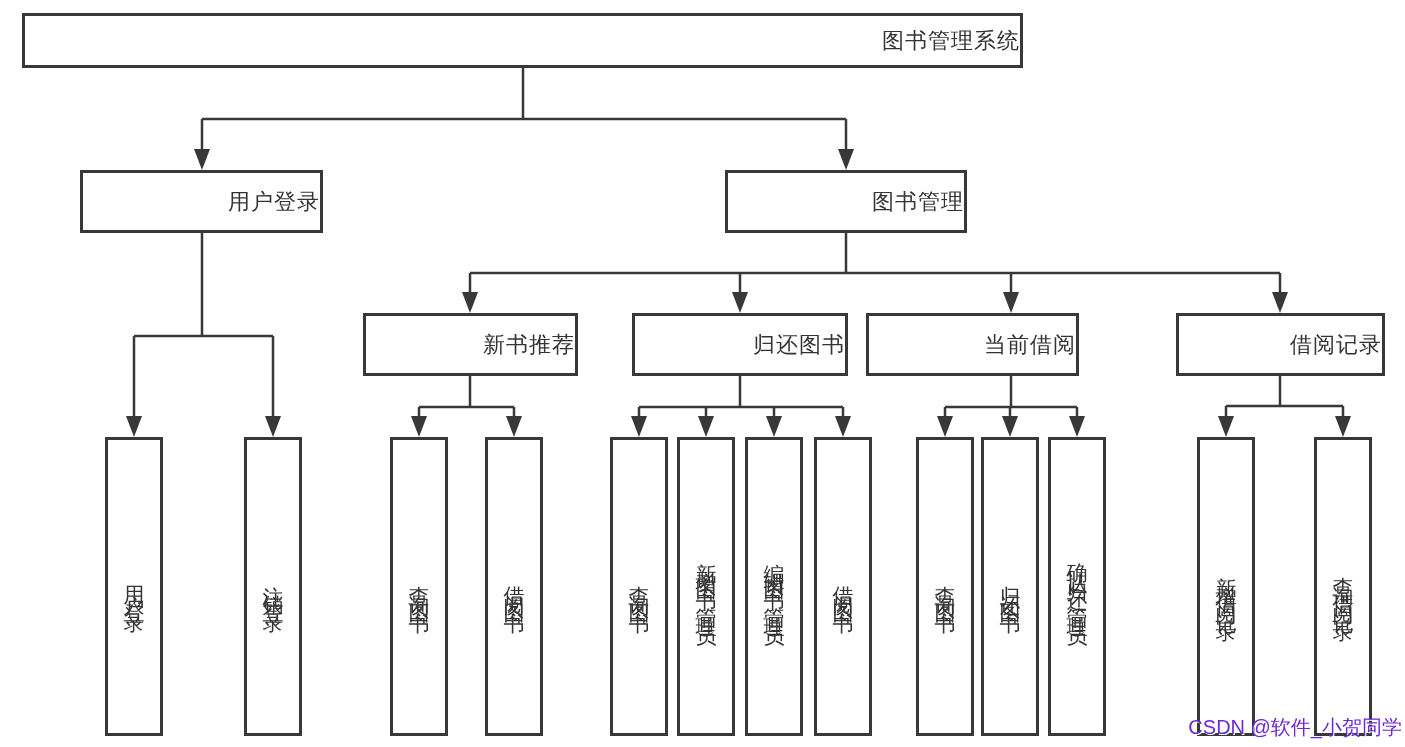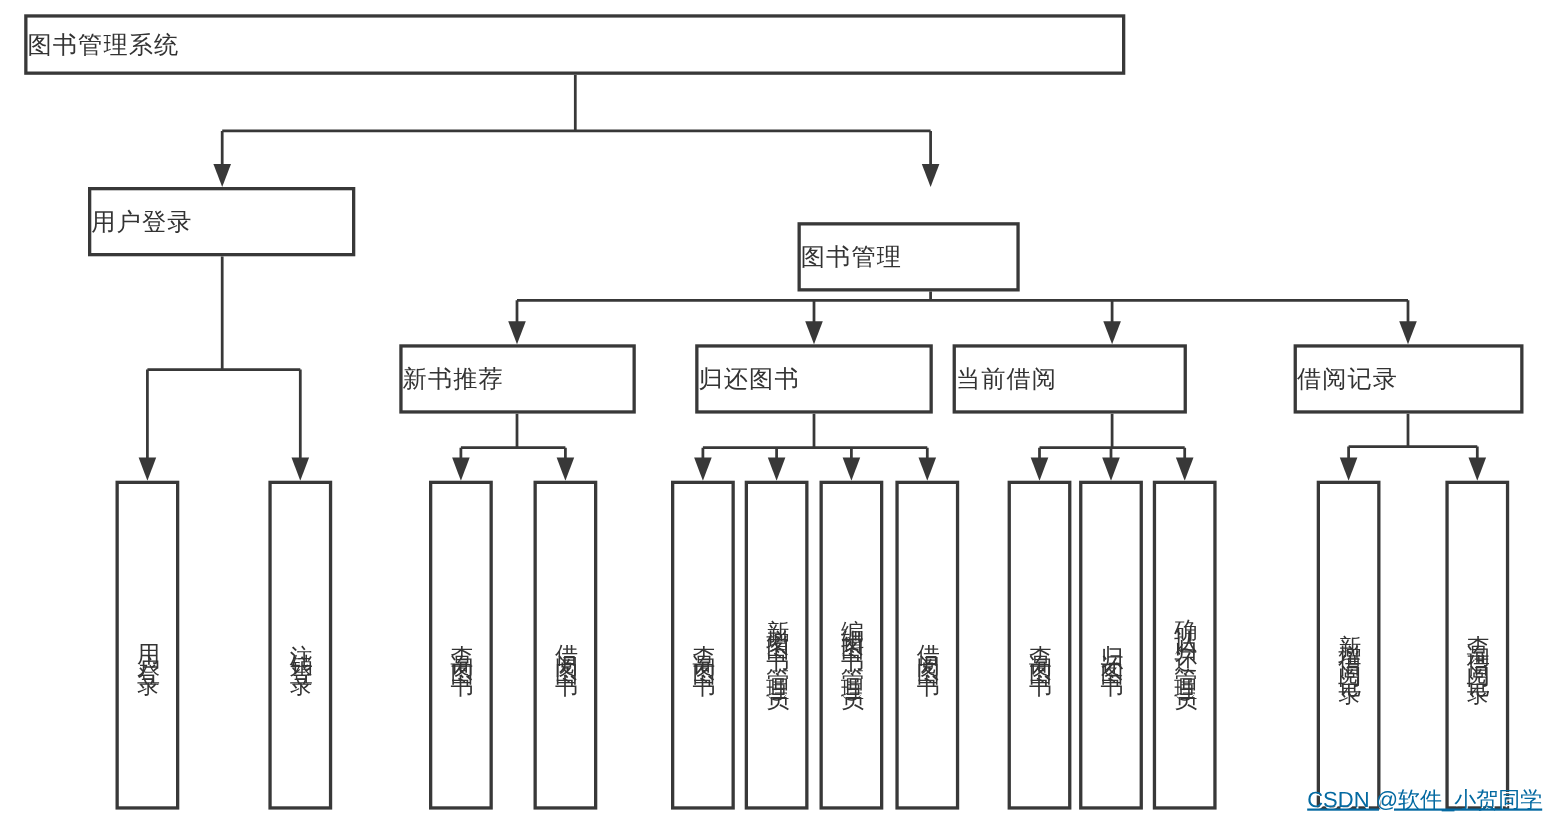--- a/index.html
+++ b/index.html
@@ -10,21 +10,21 @@
     font-family:"Liberation Sans","DejaVu Sans",sans-serif;
     color:#333333;
     overflow:hidden;
   }
   .wires{position:absolute;left:0;top:0;width:1405px;height:747px;}
   .node{
     position:absolute;
     box-sizing:border-box;
     border:3px solid #383838;
     background:#ffffff;
-    display:flex;align-items:center;justify-content:flex-start;
+    display:flex;align-items:center;justify-content:flex-end;
     font-size:22px;
     letter-spacing:1px;
     color:#333333;
   }
   .leaf{
     position:absolute;
     box-sizing:border-box;
     border:3px solid #383838;
     background:#ffffff;
     width:58px;height:299px;top:437px;
@@ -35,25 +35,24 @@
     text-orientation:mixed;
     font-size:21px;
     letter-spacing:9px;
     white-space:nowrap;
     color:#333333;
   }
   .watermark{
     position:absolute;
     right:3px;top:714px;
     font-size:20px;
-    color:#0369a1;
+    color:#6d28d9;
     text-shadow:1px 1px 0 #ffffff;
     z-index:10;
     white-space:nowrap;
-    text-decoration:underline;
   }
 </style>
 </head>
 <body>
 
 <div class="canvas">
 
   <svg class="wires" width="1405" height="747" viewBox="0 0 1405 747">
     <g stroke="#383838" stroke-width="2.5" fill="none">
 
@@ -94,21 +93,21 @@
     </g>
   </svg>
 
   <div class="node" style="left:22px;top:13px;width:1001px;height:55px;">
     <span>图书管理系统</span>
   </div>
 
   <div class="node" style="left:80px;top:170px;width:243px;height:63px;">
     <span>用户登录</span>
   </div>
-  <div class="node" style="left:725px;top:170px;width:202px;height:63px;margin-top:32px;">
+  <div class="node" style="left:725px;top:170px;width:242px;height:63px;">
     <span>图书管理</span>
   </div>
 
   <div class="node" style="left:363px;top:313px;width:215px;height:63px;">
     <span>新书推荐</span>
   </div>
   <div class="node" style="left:632px;top:313px;width:216px;height:63px;">
     <span>归还图书</span>
   </div>
   <div class="node" style="left:866px;top:313px;width:213px;height:63px;">

